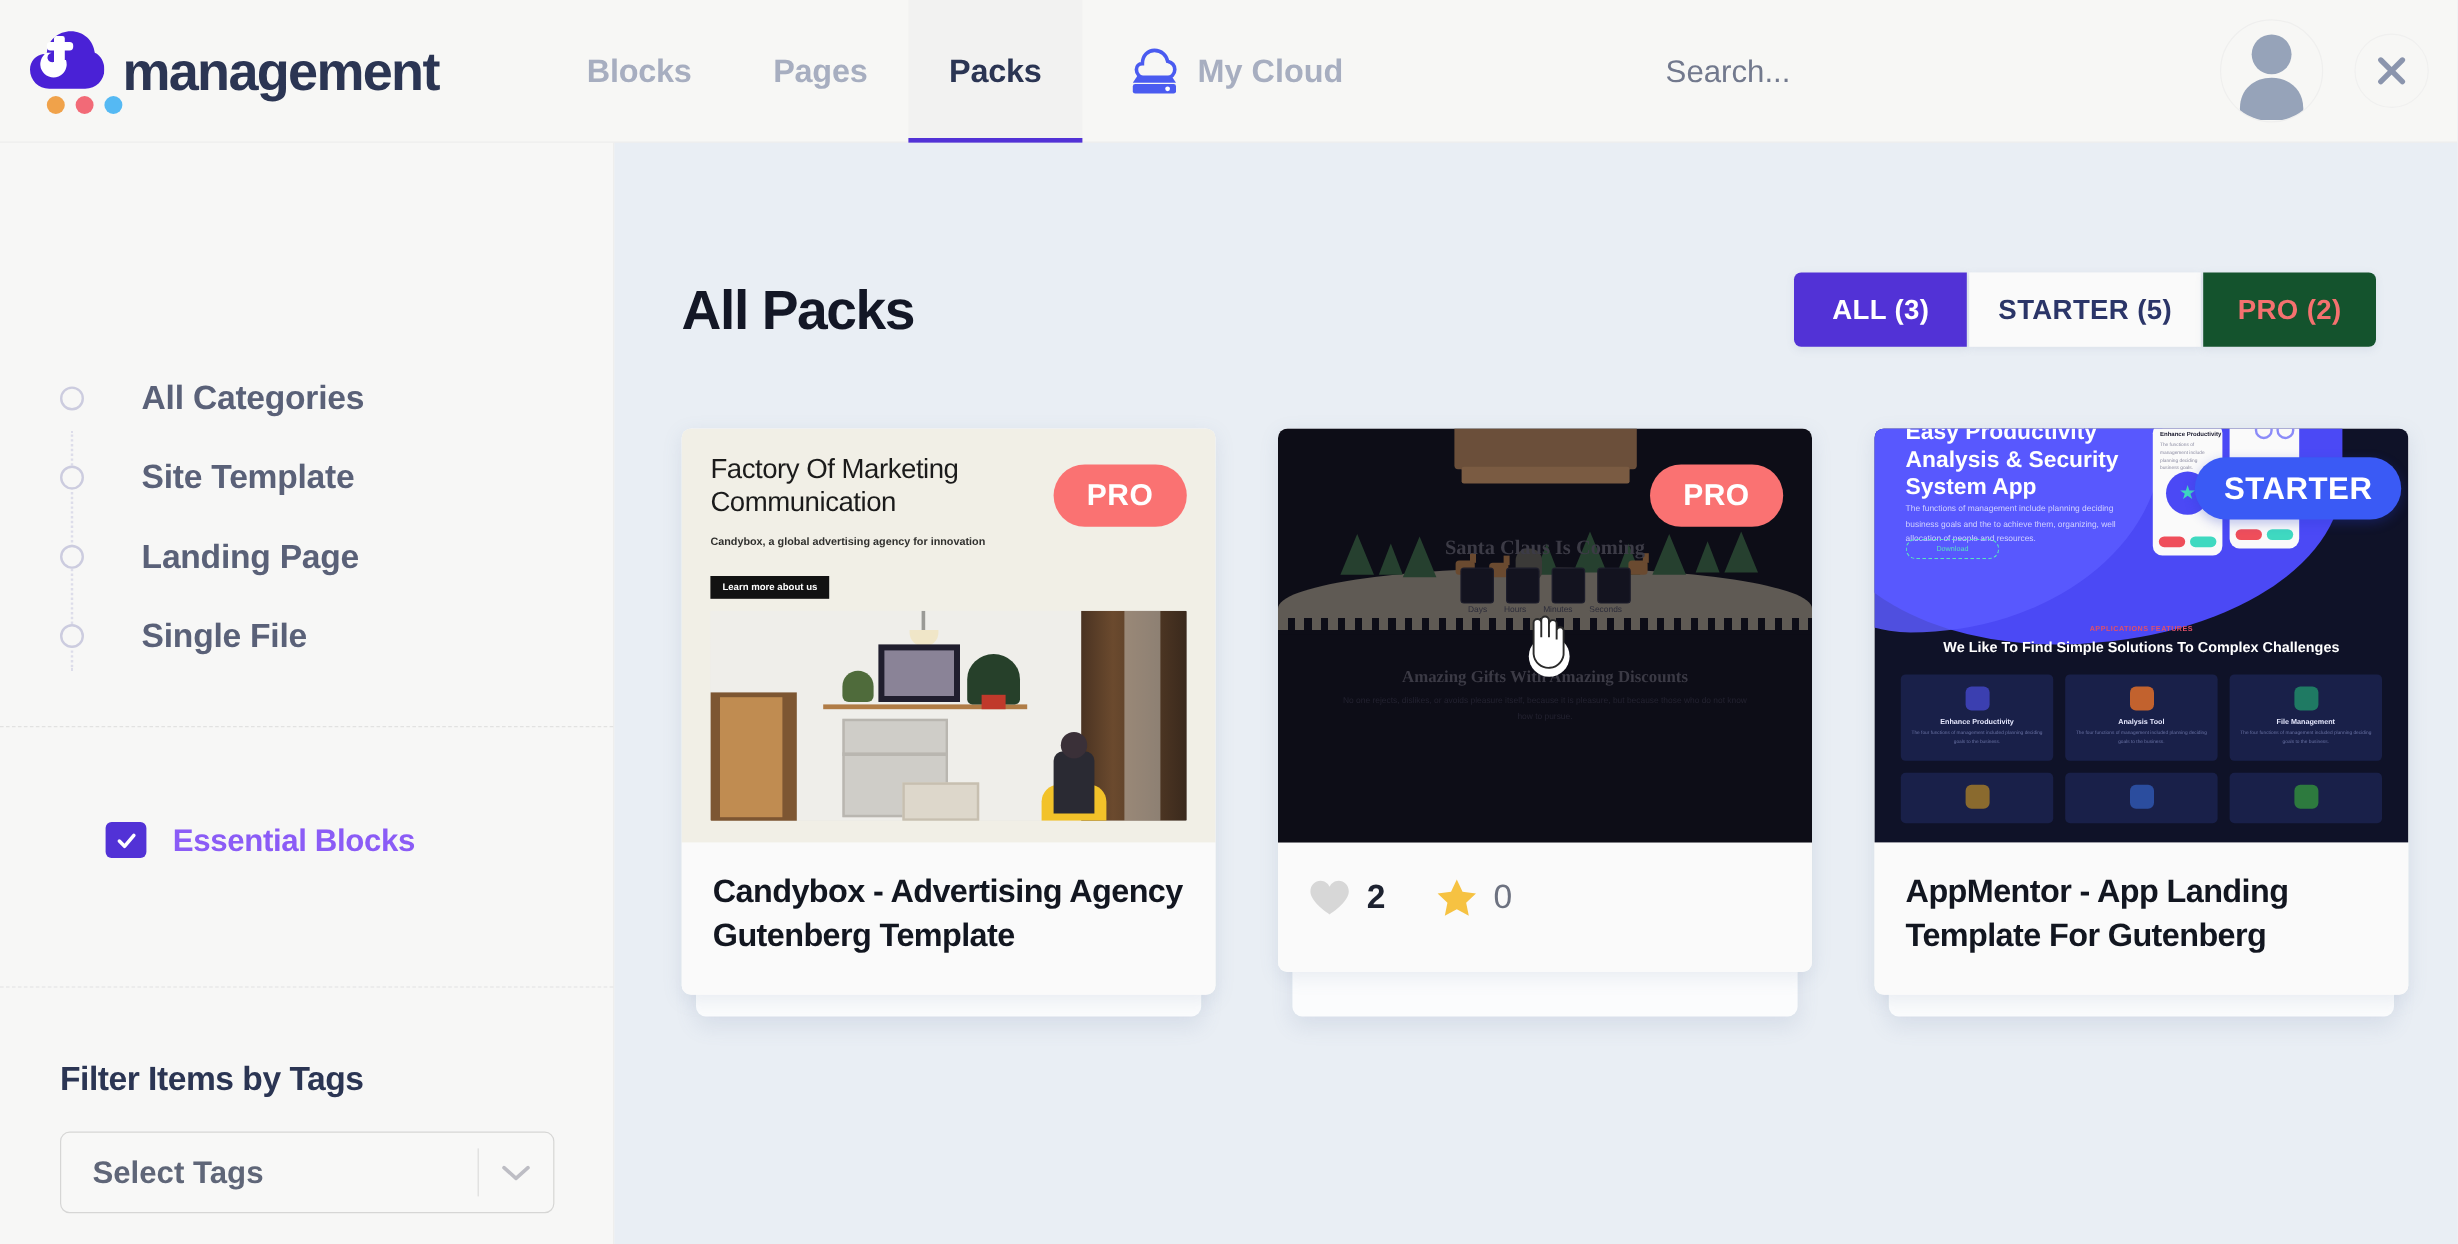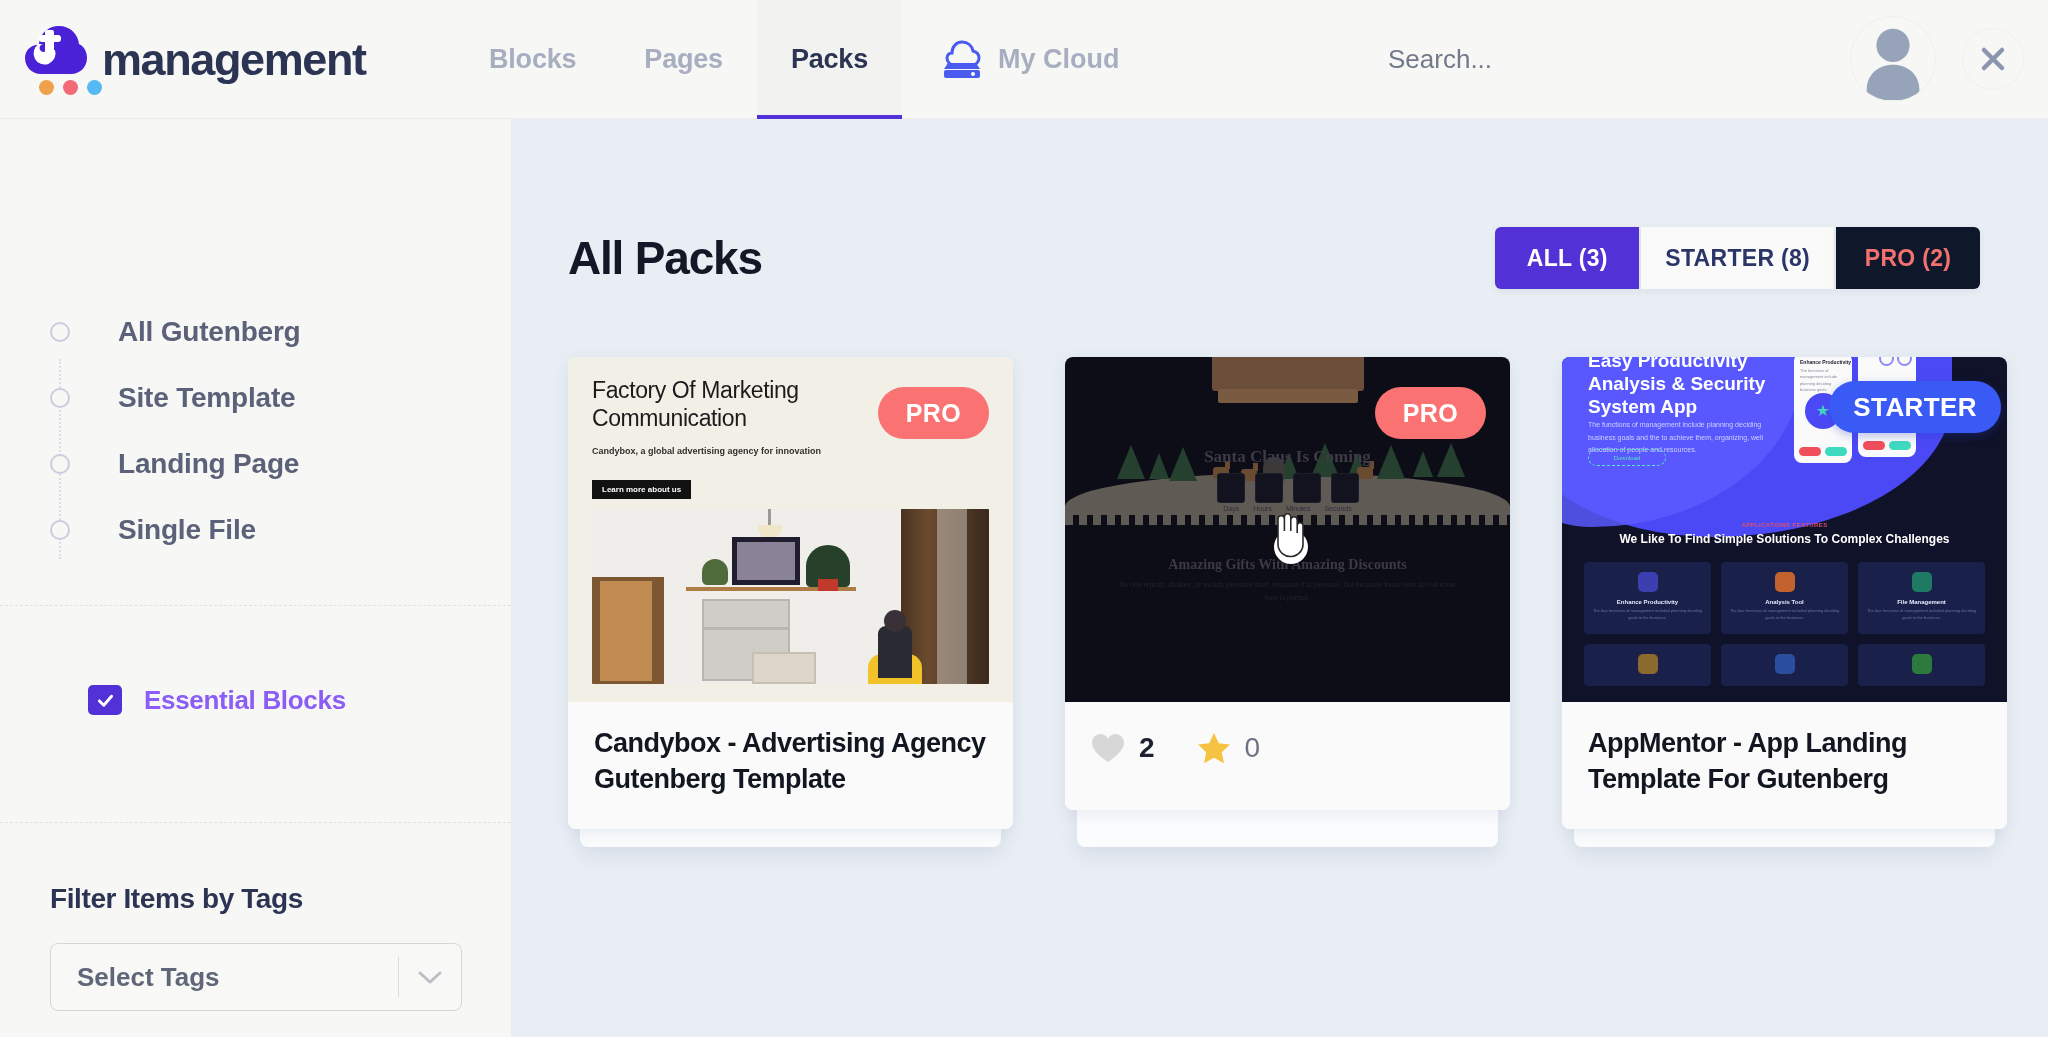--- a/index.html
+++ b/index.html
@@ -119,21 +119,21 @@
   .segmented { margin-left:auto; display:flex; gap:2px; }
   .seg {
     height:62px; min-width:144px; padding:0 24px; display:flex; align-items:center;
     justify-content:center; background:#fafafa; font-size:23px; font-weight:700;
     color:#2b3568; letter-spacing:0.3px; cursor:pointer;
     box-shadow:0 2px 7px rgba(90,110,150,0.10);
   }
   .seg:first-child { border-radius:6px 0 0 6px; }
   .seg:last-child { border-radius:0 6px 6px 0; }
   .seg.active { background:#5232d6; color:#fff; }
-  .seg.pro { color:#f4716f; background:#0f172a; }
+  .seg.pro { color:#f4716f; background:#14532d; }
 
   .cards { display:flex; gap:52px; padding:68px 0 0 56px; }
   .card {
     width:445px; position:relative;
   }
   .card-stack {
     position:absolute; left:12px; right:12px; top:14px; bottom:-18px;
     background:#fbfcfd; border-radius:8px; box-shadow:0 8px 18px rgba(100,120,160,0.14);
   }
   .card-inner {
@@ -311,21 +311,21 @@
   </div>
 
   <div class="body">
 
     <div class="sidebar">
 
       <div class="cat-group">
         <div class="cat-line"></div>
         <div class="cat-item">
           <span class="radio"></span>
-          <span class="cat-label">All Gutenberg</span>
+          <span class="cat-label">All Categories</span>
         </div>
         <div class="cat-item">
           <span class="radio"></span>
           <span class="cat-label">Site Template</span>
         </div>
         <div class="cat-item">
           <span class="radio"></span>
           <span class="cat-label">Landing Page</span>
         </div>
         <div class="cat-item">
@@ -363,21 +363,21 @@
       </div>
 
     </div>
 
     <div class="main">
 
       <div class="main-head">
         <div class="page-title">All Packs</div>
         <div class="segmented">
           <div class="seg active">ALL (3)</div>
-          <div class="seg">STARTER (8)</div>
+          <div class="seg">STARTER (5)</div>
           <div class="seg pro">PRO (2)</div>
         </div>
       </div>
 
       <div class="cards">
 
         <div class="card">
           <div class="card-stack"></div>
           <div class="card-inner">
             <div class="thumb t1">

